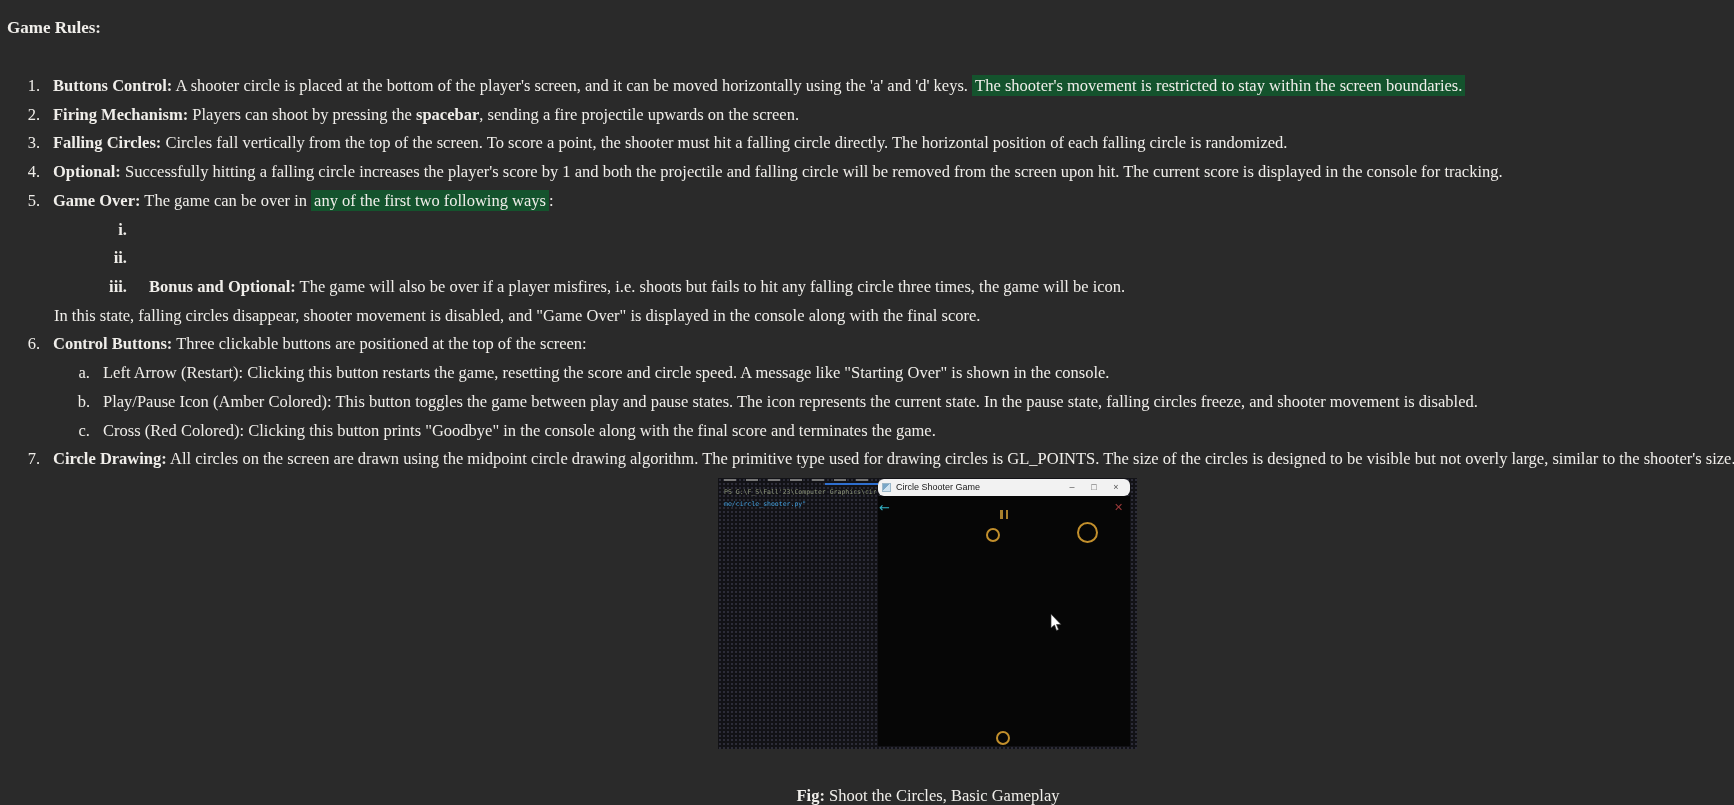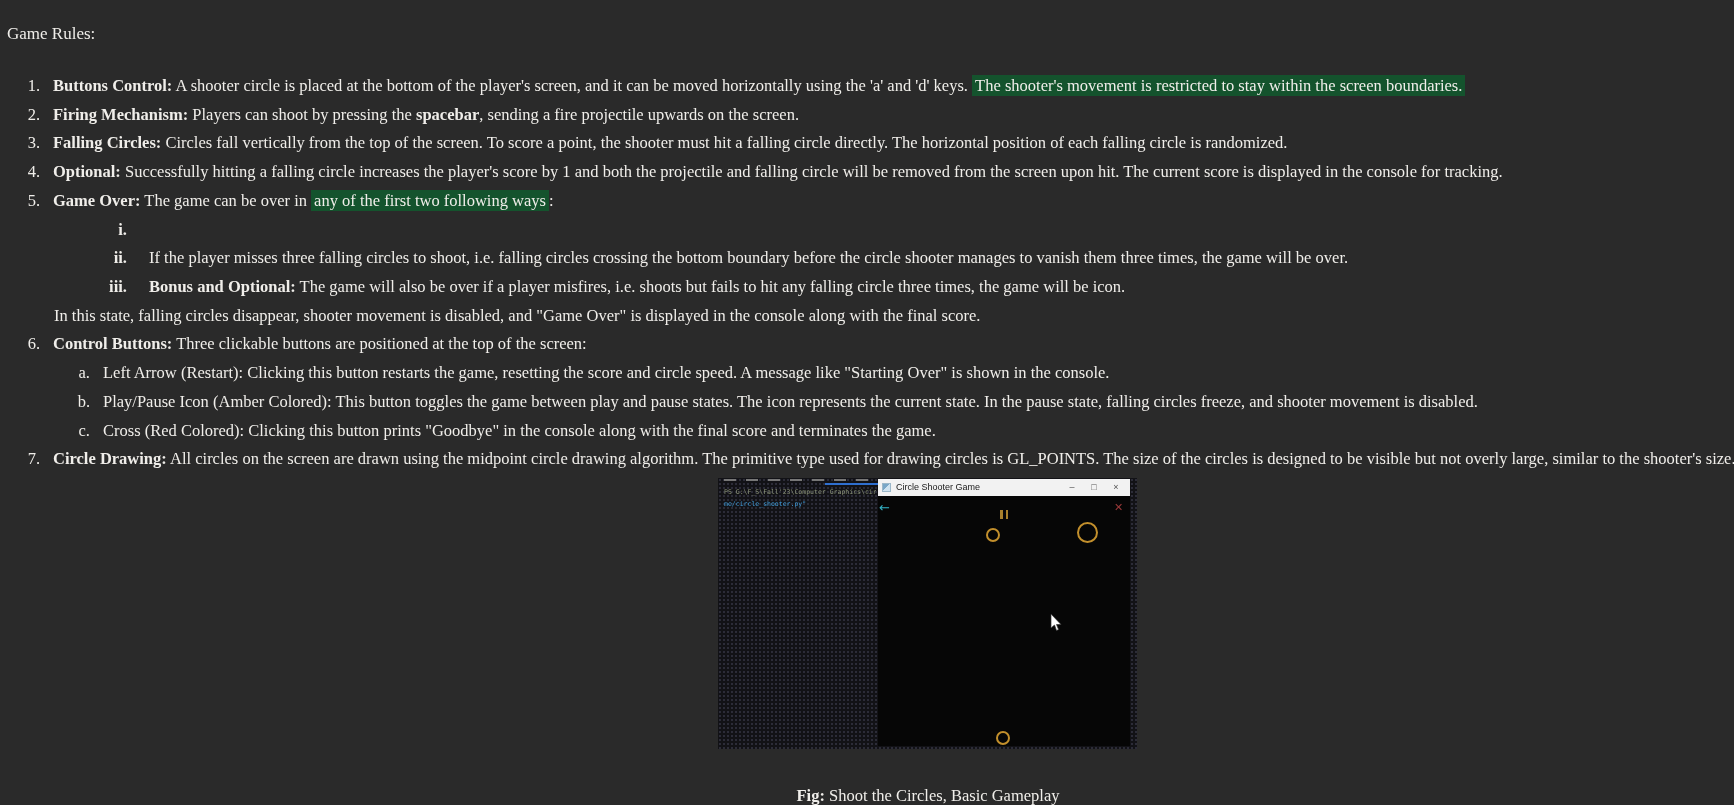--- a/index.html
+++ b/index.html
@@ -4,21 +4,21 @@
 <style>
   html,body{margin:0;padding:0;}
   body{
     width:1734px;height:805px;overflow:hidden;position:relative;
     background:#2a2a2a;color:#f0eeea;
     font-family:"Liberation Serif", serif;
     font-size:16.5px;
   }
   .b{font-weight:bold;}
   .hl{background:#14532d;padding:1px 3px;}
-  #doc-title{position:absolute;left:7px;top:24px;font-size:17px;font-weight:normal;}
+  #doc-title{position:absolute;left:7px;top:18px;font-size:17px;font-weight:bold;}
   #rules{position:absolute;left:0;top:72px;width:1734px;}
   .line{position:relative;height:28.72px;line-height:28.72px;white-space:nowrap;}
   .marker{position:absolute;text-align:right;display:inline-block;top:0;}
   .lv1{padding-left:53px;}  .lv1 .marker{left:0;width:40px;}
   .lvr{padding-left:149px;} .lvr .marker{left:0;width:127px;}
   .lva{padding-left:103px;} .lva .marker{left:0;width:90px;}
   .lvn{padding-left:54px;}
 
   
   #figure{
@@ -30,21 +30,21 @@
   #fig-dashes{position:absolute;left:6px;top:1px;width:150px;height:2px;
     background:repeating-linear-gradient(90deg,#777 0 12px,transparent 12px 22px);}
   #fig-blueline{position:absolute;left:107px;top:5px;width:53px;height:2px;background:#2f6fd0;}
   #terminal{position:absolute;left:6px;top:8px;width:152px;
     font-family:"DejaVu Sans Mono", monospace;font-size:6.5px;line-height:12px;
     white-space:nowrap;overflow:hidden;}
   .t-path{color:#8b9378;}
   .t-file{color:#3f9bd8;}
   #gwindow{position:absolute;left:160px;top:1px;width:252px;height:267px;}
   #titlebar{position:absolute;left:0;top:0;width:252px;height:17px;background:#f2f2f2;
-    font-family:"Liberation Sans", sans-serif;}
+    font-family:"Liberation Sans", sans-serif;border-radius:6px;}
   #app-icon{position:absolute;left:4px;top:4px;width:9px;height:9px;
     background:linear-gradient(135deg,#7aa7c7 0 50%,#cfe3f0 50% 100%);border:1px solid #9bb7c9;box-sizing:border-box;}
   #win-title{position:absolute;left:18px;top:2px;font-size:9px;color:#1a1a1a;line-height:13px;}
   .winbtn{position:absolute;top:1px;width:20px;height:15px;text-align:center;
     font-size:9px;line-height:15px;color:#555;}
   #btn-min{right:48px;} #btn-max{right:26px;} #btn-close{right:4px;}
   #canvas{position:absolute;left:0;top:17px;width:252px;height:250px;background:#060606;overflow:hidden;}
   .ctrl{position:absolute;}
   #ctrl-arrow{left:1px;top:4px;font-size:13px;color:#35b6c9;font-family:"DejaVu Sans",sans-serif;}
   #ctrl-pause{left:122px;top:8px;}
@@ -73,21 +73,21 @@
   <div class="line lv1">
     <span class="marker">4.</span><span class="b">Optional:</span><span> Successfully hitting a falling circle increases the player's score by 1 and both the projectile and falling circle will be removed from the screen upon hit. The current score is displayed in the console for tracking.</span>
   </div>
   <div class="line lv1">
     <span class="marker">5.</span><span class="b">Game Over:</span><span> The game can be over in </span><span class="hl">any of the first two following ways</span><span>:</span>
   </div>
   <div class="line lvr">
     <span class="marker b">i.</span>
   </div>
   <div class="line lvr">
-    <span class="marker b">ii.</span><span>If the player misses three falling circles to shoot, i.e. falling circles crossing the bottom boundary before the circle shooter manages to vanish them three times, the game will be over.</span>
+    <span class="marker b">ii.</span>
   </div>
   <div class="line lvr">
     <span class="marker b">iii.</span><span class="b">Bonus and Optional:</span><span> The game will also be over if a player misfires, i.e. shoots but fails to hit any falling circle three times, the game will be icon.</span>
   </div>
   <div class="line lvn">
     <span>In this state, falling circles disappear, shooter movement is disabled, and "Game Over" is displayed in the console along with the final score.</span>
   </div>
   <div class="line lv1">
     <span class="marker">6.</span><span class="b">Control Buttons:</span><span> Three clickable buttons are positioned at the top of the screen:</span>
   </div>

